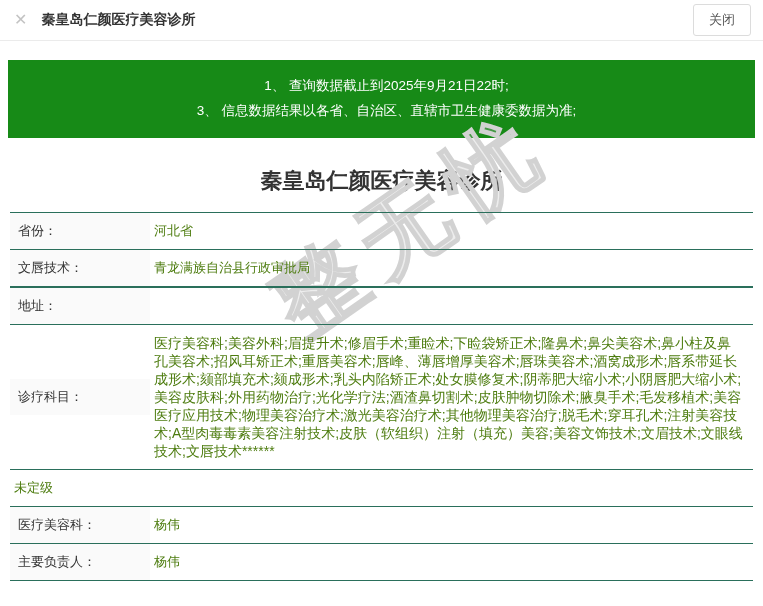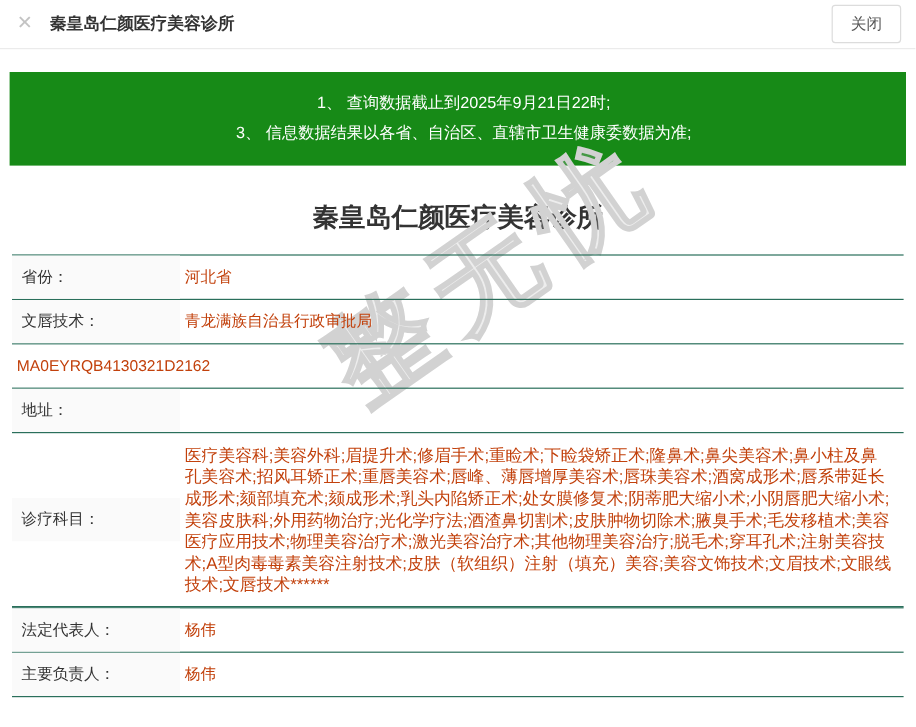--- a/index.html
+++ b/index.html
@@ -80,21 +80,21 @@
     flex: 0 0 140px;
     padding: 9px 6px 9px 8px;
     font-size: 13px;
     color: #333;
     background: #fafafa;
   }
   .detail-value {
     flex: 1;
     padding: 9px 8px 9px 4px;
     font-size: 13px;
-    color: #c2410c;
+    color: #4d7c0f;
     line-height: 18px;
     word-break: break-all;
   }
 
   
   .watermark {
     position: absolute;
     left: 255px;
     top: 165px;
     z-index: 1;
@@ -129,33 +129,33 @@
 <div class="detail-table">
   <div class="detail-row">
     <div class="detail-label">省份：</div>
     <div class="detail-value">河北省</div>
   </div>
   <div class="detail-row">
     <div class="detail-label">文唇技术：</div>
     <div class="detail-value">青龙满族自治县行政审批局</div>
   </div>
   <div class="detail-row">
-    <div class="detail-value">MA0EYRQB4130321D2162</div>
   </div>
   <div class="detail-row">
     <div class="detail-label">地址：</div>
   </div>
   <div class="detail-row">
     <div class="detail-label">诊疗科目：</div>
     <div class="detail-value" style="font-size:14px;">医疗美容科;美容外科;眉提升术;修眉手术;重睑术;下睑袋矫正术;隆鼻术;鼻尖美容术;鼻小柱及鼻孔美容术;招风耳矫正术;重唇美容术;唇峰、薄唇增厚美容术;唇珠美容术;酒窝成形术;唇系带延长成形术;颏部填充术;颏成形术;乳头内陷矫正术;处女膜修复术;阴蒂肥大缩小术;小阴唇肥大缩小术;美容皮肤科;外用药物治疗;光化学疗法;酒渣鼻切割术;皮肤肿物切除术;腋臭手术;毛发移植术;美容医疗应用技术;物理美容治疗术;激光美容治疗术;其他物理美容治疗;脱毛术;穿耳孔术;注射美容技术;A型肉毒毒素美容注射技术;皮肤（软组织）注射（填充）美容;美容文饰技术;文眉技术;文眼线技术;文唇技术******</div>
   </div>
   <div class="detail-row">
+    <div class="detail-value">未定级</div>
   </div>
   <div class="detail-row">
-    <div class="detail-label">法定代表人：</div>
+    <div class="detail-label">医疗美容科：</div>
     <div class="detail-value">杨伟</div>
   </div>
   <div class="detail-row">
     <div class="detail-label">主要负责人：</div>
     <div class="detail-value">杨伟</div>
   </div>
 
 </div>
 
 </body></html>

